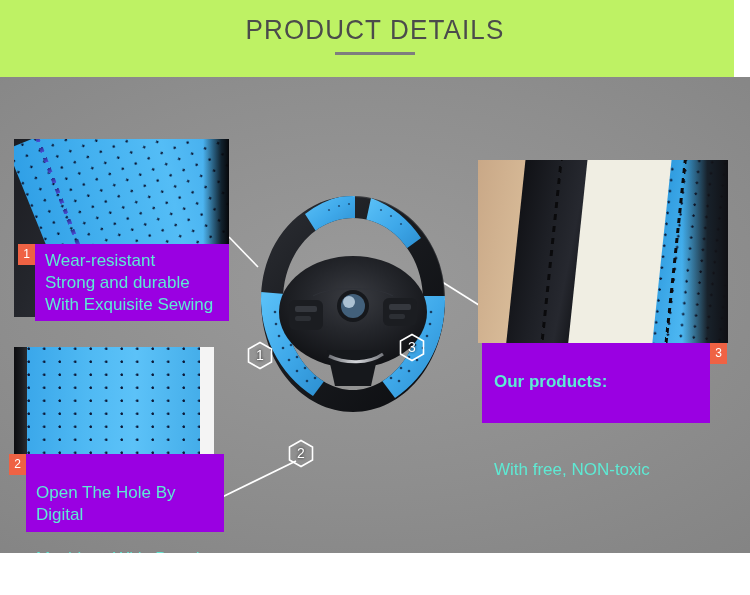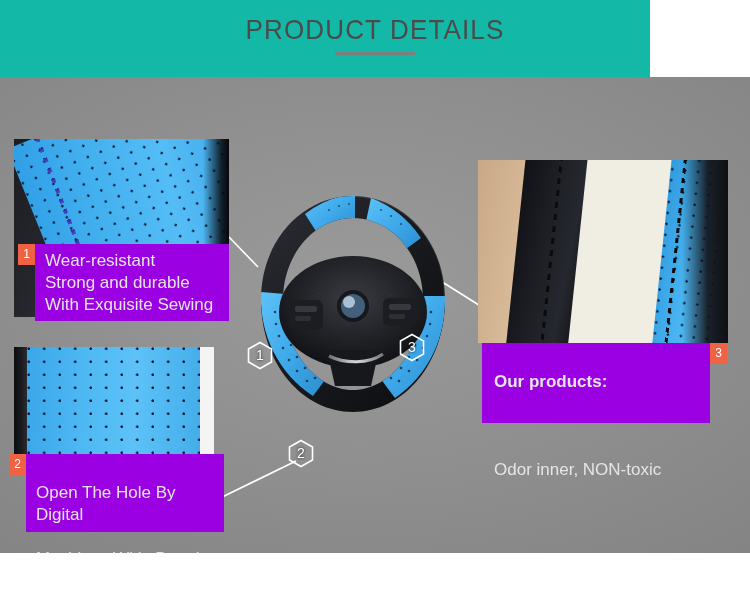--- a/index.html
+++ b/index.html
@@ -12,22 +12,22 @@
     height: 595px;
     font-family: "Liberation Sans", sans-serif;
     overflow: hidden;
     position: relative;
   }
 
   
   #header {
     position: absolute;
     left: 0; top: 0;
-    width: 650px; height: 77px;
-    background: #14b8a6;
+    width: 734px; height: 77px;
+    background: #bef264;
   }
   #page-title {
     position: absolute;
     left: 0; top: 14px;
     width: 750px;
     text-align: center;
     font-size: 28px;
     letter-spacing: 1.2px;
     color: #4b4b4b;
     font-weight: 400;
@@ -153,21 +153,21 @@
   .callout {
     position: absolute;
     background: #9a00e2;
     color: #ffffff;
     box-sizing: border-box;
   }
   .callout .ctext {
     font-family: "Liberation Sans Narrow", "Liberation Sans", sans-serif;
     font-size: 17px;
     line-height: 22px;
-    color: #e5e5e5;
+    color: #5eead4;
     white-space: pre-line;
   }
   .badge {
     position: absolute;
     width: 17px; height: 21px;
     background: #ef6244;
     color: #ffffff;
     font-size: 12px;
     line-height: 21px;
     text-align: center;
@@ -419,19 +419,19 @@
       <span class="line-just">Machine, With Breath-</span>
       
     </div>
   </div>
 
   <div class="badge" id="badge-3">3</div>
   <div class="callout" id="callout-3">
     <div class="ctext">
       <span class="bold">Our products:</span><br>
       <br>
-      <span>Odor inner, NON-toxic</span>
+      <span>With free, NON-toxic</span>
     </div>
   </div>
 
 </div>
 
 <div id="footer"></div>
 
 </body></html>

